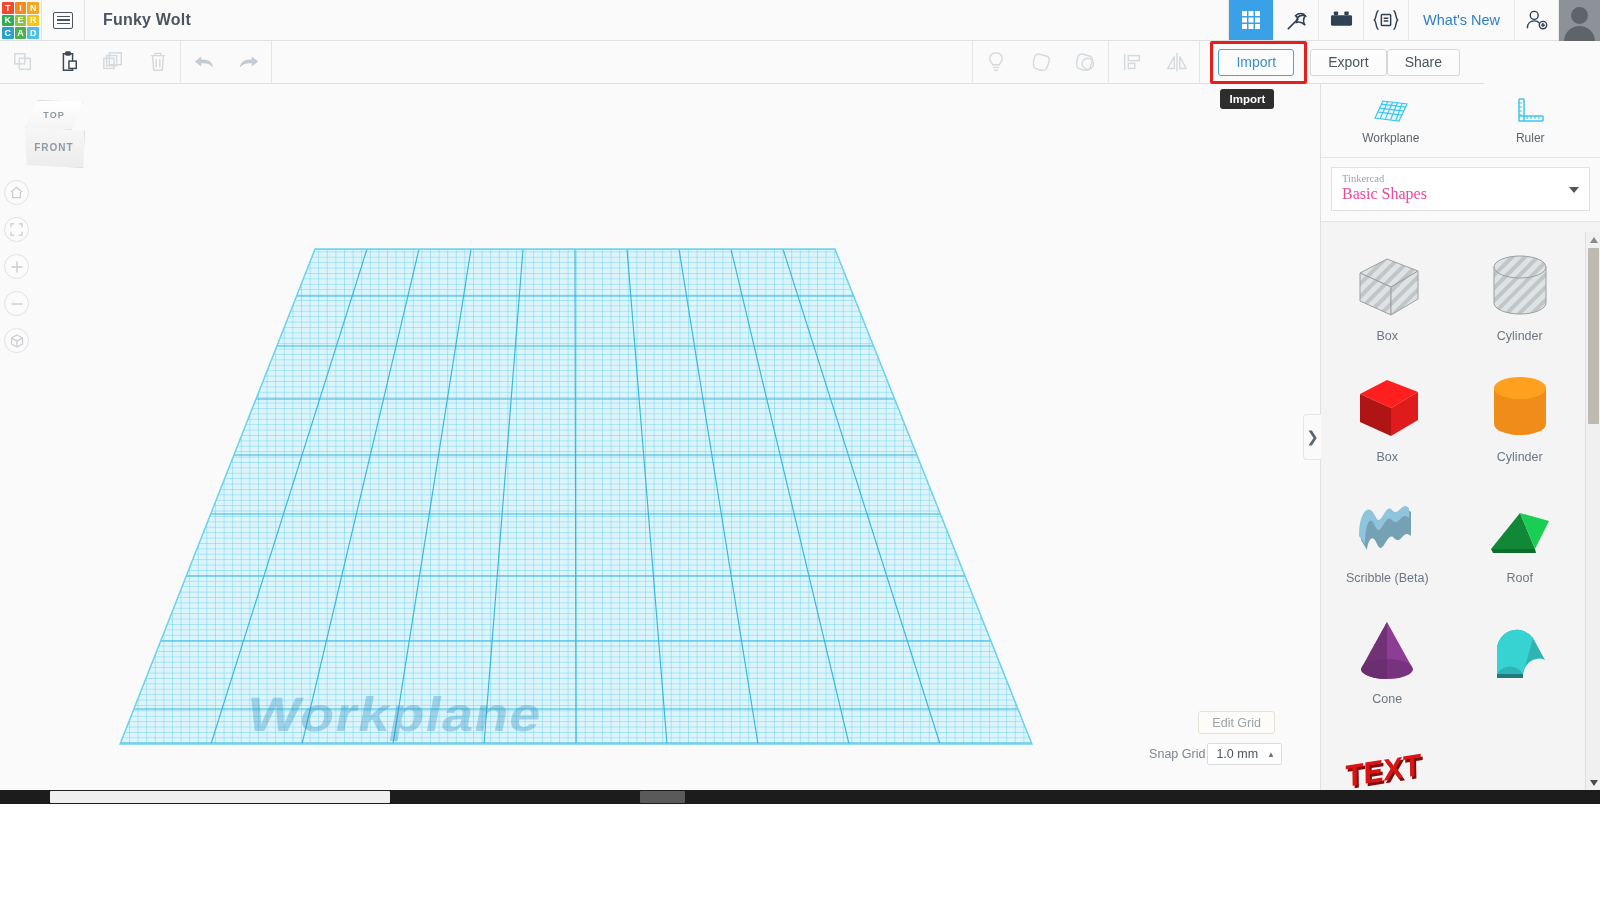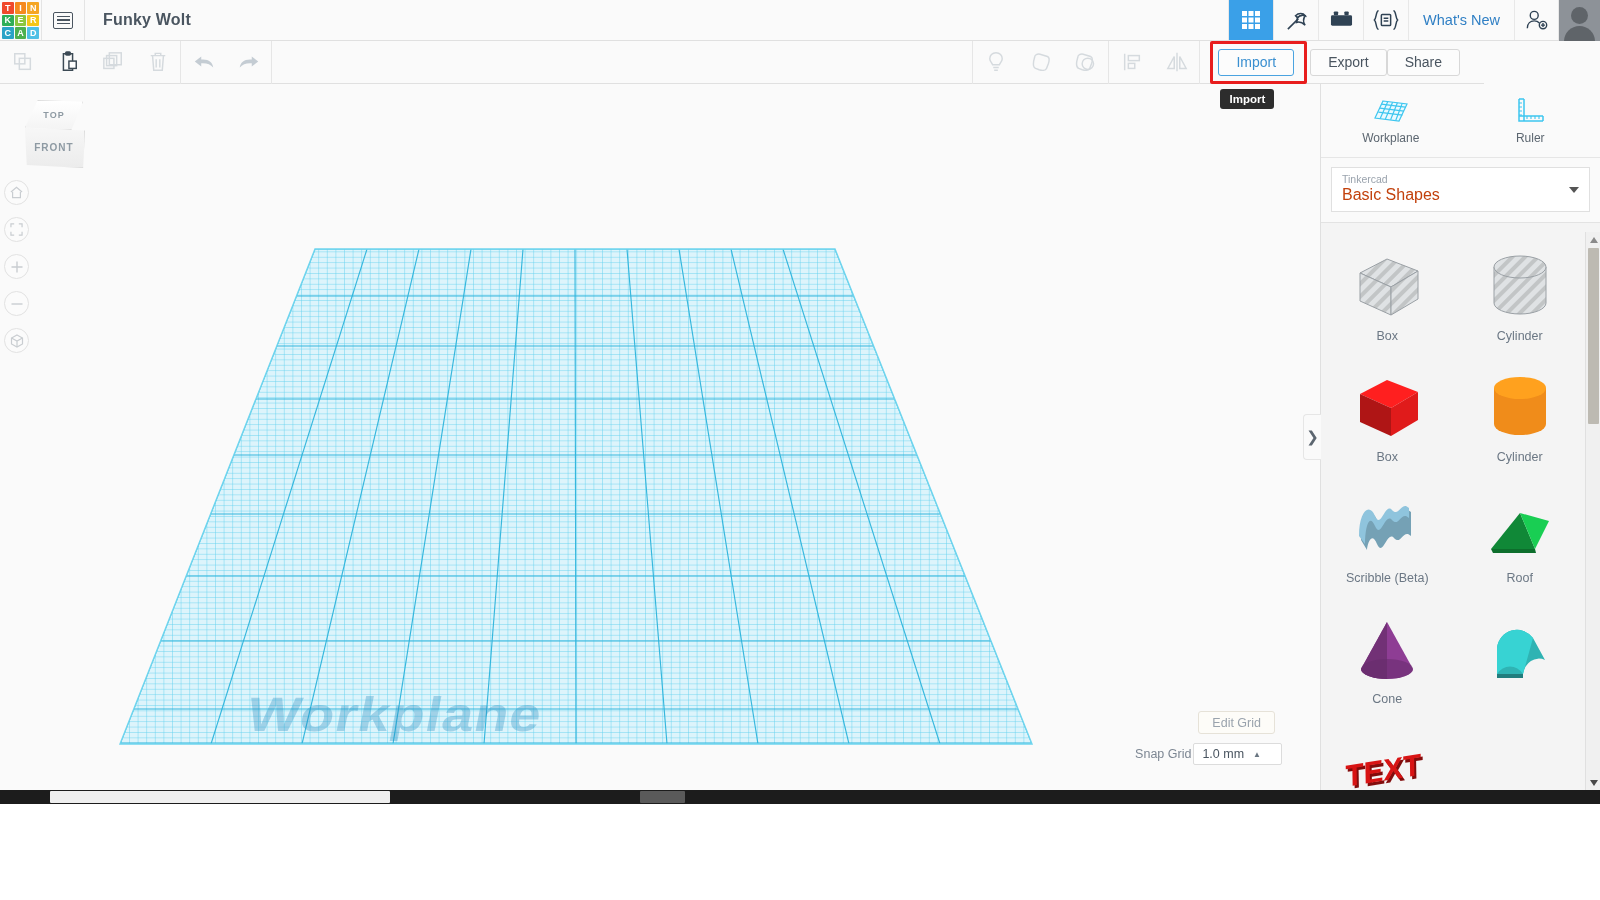--- a/index.html
+++ b/index.html
@@ -132,43 +132,43 @@
   .editgrid {
     position: absolute; right: 45px; bottom: 56px; height: 23px; padding: 0 13px;
     border: 1px solid #e6e2d8; border-radius: 3px; background: #fdfcf8;
     font-size: 12.5px; color: #9aa3ad; display: flex; align-items: center; cursor: pointer;
   }
   .snapgrid {
     position: absolute; right: 38px; bottom: 25px; display: flex; align-items: center; gap: 2px;
   }
   .snapgrid .lbl { font-size: 12.5px; color: #7d8793; }
   .snapgrid .sel {
-    height: 22px; padding: 0 20px 0 8px; border: 1px solid #dcdcdc; background: #fff;
+    height: 22px; padding: 0 6px 0 8px; border: 1px solid #dcdcdc; background: #fff;
     font-size: 12.5px; color: #4a5560; display: flex; align-items: center; gap: 9px;
     border-radius: 2px; cursor: pointer;
   }
 
   
   .rpanel {
     position: absolute; top: 84px; right: 0; width: 280px; height: 706px;
     background: #f4f4f4; border-left: 1px solid #e0e0e0;
   }
   .rp-top { height: 74px; display: flex; background: #fafafa; border-bottom: 1px solid #e6e6e6; }
   .rp-tool {
     flex: 1; display: flex; flex-direction: column; align-items: center; justify-content: center;
     gap: 6px; cursor: pointer;
   }
   .rp-tool .lbl { font-size: 12px; color: #5c6670; }
   .rp-select-wrap { padding: 9px 10px 10px; background: #fafafa; border-bottom: 1px solid #e3e3e3; }
   .rp-select {
     border: 1px solid #e0e0e0; background: #fff; border-radius: 0;
-    padding: 5px 10px 7px; position: relative; cursor: pointer;
+    padding: 5px 10px 7px; position: relative; cursor: pointer; font-family: Liberation Serif, serif;
   }
   .rp-select .sub { font-size: 10.5px; color: #9aa3ad; }
-  .rp-select .main { font-size: 16px; color: #c2410c; margin-top: 1px; }
+  .rp-select .main { font-size: 16px; color: #ec4899; margin-top: 1px; }
   .caret {
     position: absolute; right: 10px; top: 19px; width: 0; height: 0;
     border-left: 5px solid transparent; border-right: 5px solid transparent;
     border-top: 6px solid #555;
   }
   .shapes {
     position: absolute; top: 148px; left: 0; width: 265px; height: 558px;
     overflow: hidden; padding: 6px 0 0 0;
   }
   .shape-grid { display: grid; grid-template-columns: 1fr 1fr; }

